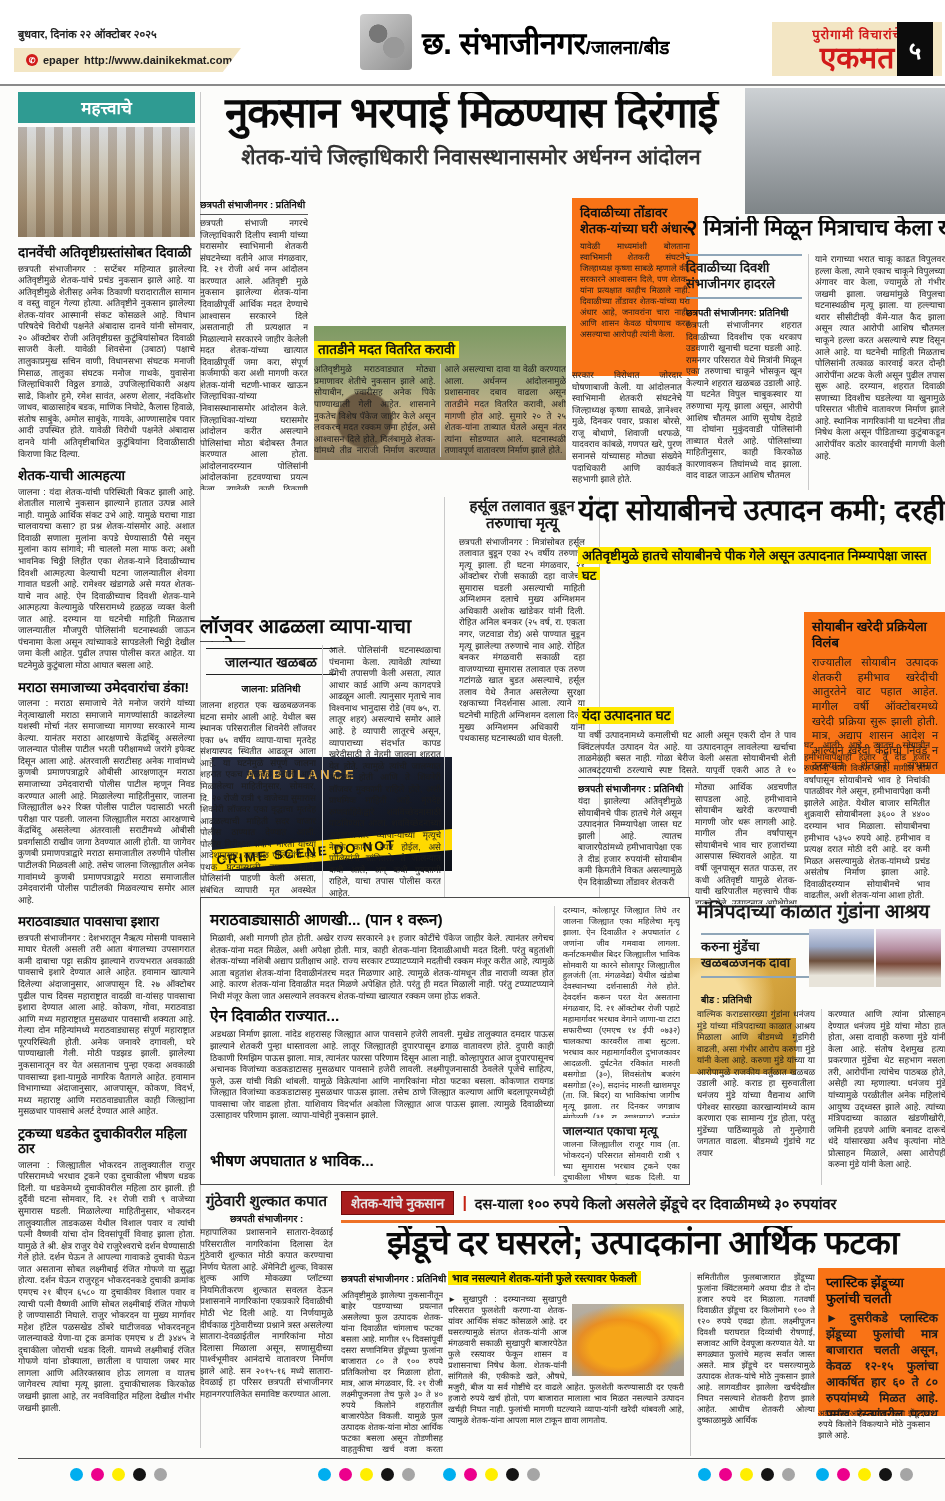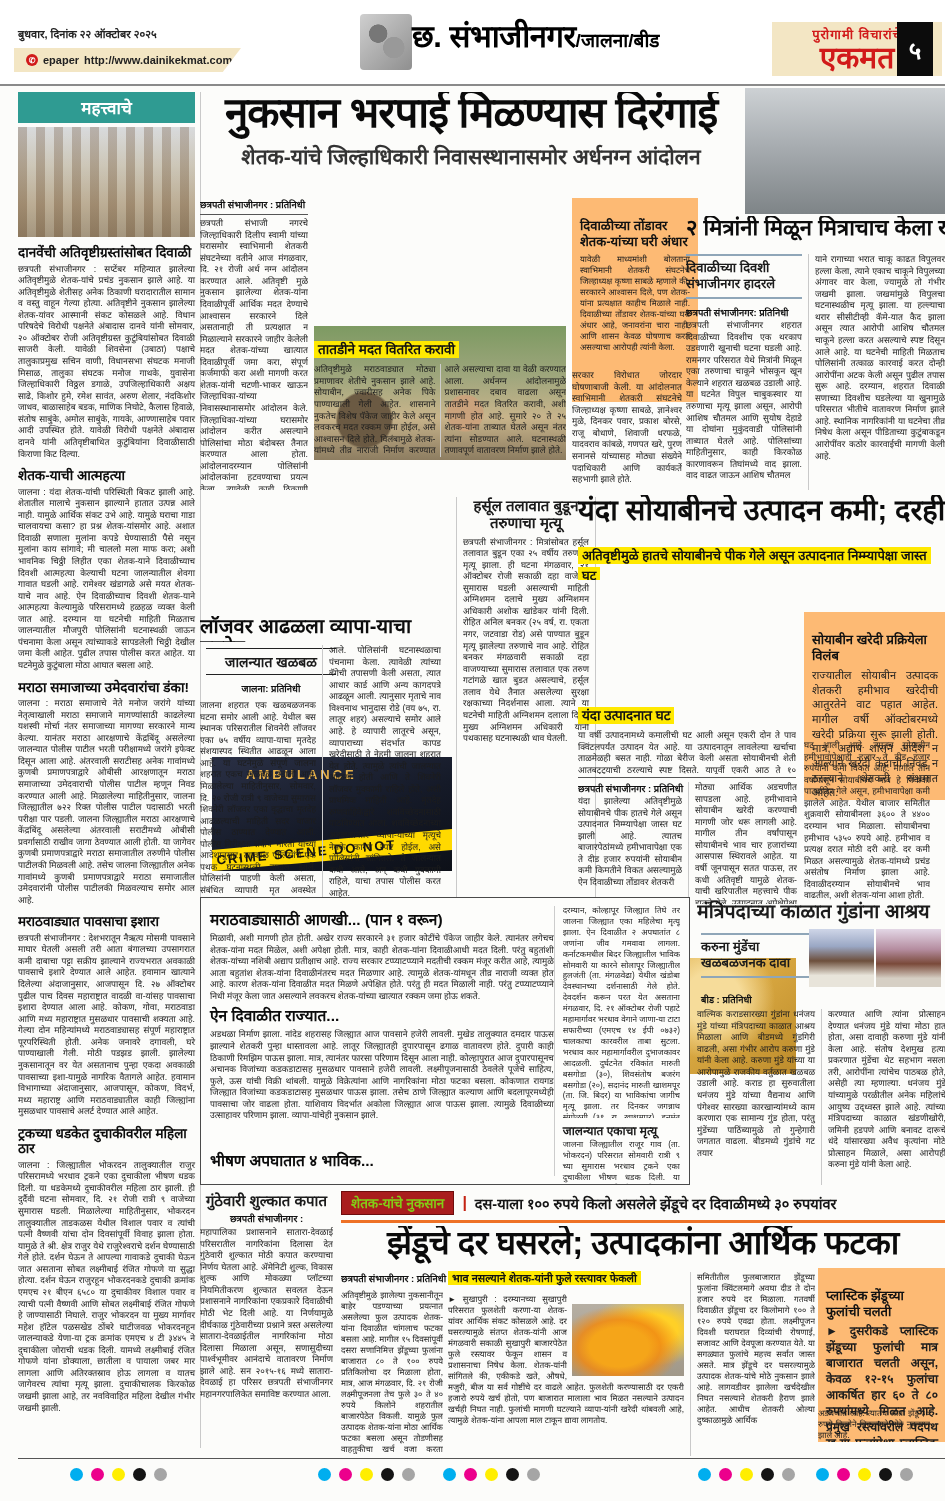--- a/index.html
+++ b/index.html
@@ -7,40 +7,40 @@
         font-family:"Liberation Sans",sans-serif;color:#1b1b1b;overflow:hidden;}
   .abs{position:absolute;overflow:hidden;}
   
   .hdr{position:absolute;left:0;top:0;width:945px;height:84px;border-bottom:2px solid #8a8a8a;background:#fff;}
   .hdr-date{position:absolute;left:18px;top:26px;font-size:11px;font-weight:bold;color:#222;}
   .epaper{position:absolute;left:14px;top:48px;width:215px;height:24px;background:#f3e6c4;
           clip-path:polygon(0 0,100% 0,92% 100%,0 100%);display:flex;align-items:center;gap:5px;
           padding-left:12px;font-size:11px;font-weight:bold;color:#222;}
   .ep-ic{width:12px;height:12px;border-radius:50%;background:#d11a1a;color:#fff;font-size:8px;
          display:flex;align-items:center;justify-content:center;}
-  .mast{position:absolute;left:360px;top:14px;display:flex;align-items:flex-start;}
+  .mast{position:absolute;left:360px;top:14px;display:flex;align-items:center;gap:10px;}
   .mast-logo{width:52px;height:56px;background:
      radial-gradient(circle at 35% 35%,#777 0 18%,transparent 19%),
      radial-gradient(circle at 65% 60%,#999 0 22%,transparent 23%),
      linear-gradient(135deg,#cfcfcf,#8f8f8f);border-radius:4px;}
   .mast-title{font-size:31px;font-weight:800;color:#000;letter-spacing:-.5px;white-space:nowrap;}
   .mast-sub{font-size:19px;font-weight:800;color:#000;}
   .brandband{position:absolute;left:772px;top:22px;width:170px;height:54px;background:#f3e6c4;}
   .tagline{font-size:13px;font-weight:800;color:#d11a1a;text-align:center;margin-top:3px;letter-spacing:1px;}
   .brand{font-size:30px;font-weight:800;color:#d11a1a;text-align:center;line-height:1;margin-top:0;}
   .pageno{position:absolute;left:897px;top:22px;width:36px;height:54px;background:#0c0c0c;color:#fff;
           display:flex;align-items:center;justify-content:center;font-size:24px;font-weight:bold;}
   
   .body-t{font-size:8.7px;line-height:1.33;text-align:justify;color:#1d1d1d;}
   .byline{font-size:9.5px;font-weight:bold;color:#111;}
   .rule{border-top:1px solid #555;}
   .cols2{column-count:2;column-gap:9px;column-rule:1px solid #ccc;}
   .yellow-h{display:inline;background:#ffe900;font-weight:800;font-size:13.5px;line-height:1.5;
             box-decoration-break:clone;padding:1px 4px;color:#111;}
-  .graybox{background:#fdba74;padding:20px 8px;}
+  .graybox{background:#f97316;padding:7px 8px;}
   .graybox .gb-t{font-size:13px;font-weight:800;line-height:1.2;margin-bottom:5px;color:#111;}
   
   .sidebar{position:absolute;left:18px;top:92px;width:177px;height:1356px;border-right:1px solid #c9c9c9;
            padding-right:5px;overflow:hidden;}
   .sb-head{background:#2f9b92;color:#fff;font-size:17px;font-weight:800;text-align:center;padding:4px 0;}
   .sb-art h3{font-size:13.5px;font-weight:800;margin:8px 0 3px 0;line-height:1.15;color:#0c0c0c;}
   
   .photo{position:relative;background:#bbb;}
   .ph-group{background:
      repeating-linear-gradient(90deg,rgba(110,80,55,.28) 0 9px,rgba(255,255,255,.12) 9px 18px),
@@ -72,21 +72,21 @@
   .h29{font-size:29px;font-weight:800;line-height:1.05;color:#0c0c0c;}
   .h34{font-size:33px;font-weight:800;line-height:1.05;text-align:center;color:#0a0a0a;letter-spacing:-.5px;}
   .subrule{border-top:2px solid #8fa6b8;border-bottom:2px solid #8fa6b8;text-align:left;
            font-size:13px;font-weight:800;padding:4px 0;line-height:1.25;}
   .boxsub{border-top:1.5px solid #222;border-bottom:1.5px solid #222;text-align:center;
           font-size:14px;font-weight:800;padding:3px 0;}
   .jumpbox{border:1.5px solid #4a4a4a;padding:8px 9px;display:flex;gap:0;background:#fdfdfb;}
   .jb-h{font-size:15.5px;font-weight:800;margin:2px 0 3px 0;color:#0c0c0c;}
   .jb-sh{font-size:12px;font-weight:800;margin:4px 0 1px 0;}
   .kicker{display:flex;align-items:center;gap:8px;border-bottom:3px solid #ee7125;padding-bottom:4px;}
-  .kick-box{background:#a91d1d;border:1px solid #6e0d0d;color:#84cc16;font-size:13.5px;font-weight:800;
+  .kick-box{background:#a91d1d;border:1px solid #6e0d0d;color:#e5e5e5;font-size:13.5px;font-weight:800;
             padding:2px 9px;white-space:nowrap;}
   .kick-sep{color:#c42314;font-weight:800;font-size:16px;}
   .kick-txt{font-size:14.5px;font-weight:800;color:#151515;white-space:nowrap;}
   .dots{position:absolute;display:flex;gap:8px;}
   .dot{width:13px;height:13px;border-radius:50%;}
   .d-c{background:#00aeef}.d-m{background:#ec008c}.d-y{background:#ffee00}.d-k{background:#141414}.d-g{background:#a5a5a5}
   .vline-l{border-left:1px solid #c9c9c9;}
   .vline-r{border-right:1px solid #c9c9c9;}
 </style>
 </head>
@@ -170,21 +170,21 @@
   <div class="abs photo ph-amb" style="left:212px;top:497px;width:240px;height:114px;">
     <div class="amb-txt">AMBULANCE</div>
     <div class="tape">CRIME SCENE DO NOT</div>
   </div>
   <div class="abs h21" style="left:200px;top:616px;width:240px;height:26px;">लॉजवर आढळला व्यापा-याचा मृतदेह</div>
   <div class="abs boxsub" style="left:206px;top:648px;width:130px;">जालन्यात खळबळ</div>
   <div class="abs byline" style="left:206px;top:682px;width:130px;text-align:center;">जालना: प्रतिनिधी</div>
   <div class="abs body-t" style="left:200px;top:700px;width:116px;height:200px;">जालना शहरात एक खळबळजनक घटना समोर आली आहे. येथील बस स्थानक परिसरातील शिवनेरी लॉजवर एका ७५ वर्षीय व्यापा-याचा मृतदेह संशयास्पद स्थितीत आढळून आला आहे. या घटनेमुळे संपूर्ण जालना शहरात एकच खळबळ उडाली आहे. मिळालेल्या माहितीनुसार, सोमवार, दि. २० रोजी रात्री ९ वाजेच्या सुमारास शिवनेरी लॉजवर एका वृद्धाचा मृतदेह आढळल्याची माहिती सदर बाजार पोलीस ठाण्यात देण्यात आली. पोलीस निरीक्षक संदीप भारती यांच्या आदेशानुसार, तात्काळ पोलिसांचे एक पथक घटनास्थळी दाखल झाले. पोलिसांनी पाहणी केली असता, संबंधित व्यापारी मृत अवस्थेत आढळून</div>
   <div class="abs body-t vline-l" style="left:322px;top:645px;width:112px;height:255px;padding-left:6px;">आले. पोलिसांनी घटनास्थळाचा पंचनामा केला. त्यावेळी त्यांच्या बॅगेची तपासणी केली असता, त्यात आधार कार्ड आणि अन्य कागदपत्रे आढळून आली. त्यानुसार मृताचे नाव विश्वनाथ भानुदास रोडे (वय ७५, रा. लातूर शहर) असल्याचे समोर आले आहे. हे व्यापारी लातूरचे असून, व्यापाराच्या संदर्भात कापड खरेदीसाठी ते नेहमी जालना शहरात येत होते. त्यामुळे त्यांची जालन्यात ओळख होती आणि ते शिवनेरी लॉजवर मुक्कामी राहिले होते, अशी प्राथमिक माहिती आहे. मृतदेह रुग्णवाहिकेद्वारे शवविच्छेदनासाठी पाठविण्यात आला. शवविच्छेदनाच्या अहवालानंतर व्यापा-याच्या मृत्यूचे नेमके कारण स्पष्ट होईल, असे पोलिसांनी सांगितले. ते जालन्यात कधी आले, अन् कधी मुक्कामी राहिले, याचा तपास पोलीस करत आहेत.</div>
 
-  <div class="abs vline-l vline-r" style="left:456px;top:497px;width:126px;height:406px;padding:0 6px;">
+  <div class="abs vline-l vline-r" style="left:444px;top:497px;width:126px;height:406px;padding:0 14px;">
     <div style="font-size:15px;font-weight:800;text-align:center;line-height:1.15;margin-bottom:5px;">हर्सूल तलावात बुडून तरुणाचा मृत्यू</div>
     <div class="body-t">छत्रपती संभाजीनगर : मित्रांसोबत हर्सूल तलावात बुडून एका २५ वर्षीय तरुणाचा मृत्यू झाला. ही घटना मंगळवार, २१ ऑक्टोबर रोजी सकाळी दहा वाजेच्या सुमारास घडली असल्याची माहिती अग्निशमन दलाचे मुख्य अग्निशमन अधिकारी अशोक खांडेकर यांनी दिली. रोहित अनिल बनकर (२५ वर्ष, रा. एकता नगर, जटवाडा रोड) असे पाण्यात बुडून मृत्यू झालेल्या तरुणाचे नाव आहे. रोहित बनकर मंगळवारी सकाळी दहा वाजण्याच्या सुमारास तलावात एक तरुण गटांगळे खात बुडत असल्याचे, हर्सूल तलाव येथे तैनात असलेल्या सुरक्षा रक्षकाच्या निदर्शनास आला. त्याने या घटनेची माहिती अग्निशमन दलाला दिली. मुख्य अग्निशमन अधिकारी यांनी पथकासह घटनास्थळी धाव घेतली.</div>
   </div>
 
   <div class="abs h29" style="left:578px;top:495px;width:367px;height:46px;text-align:left;white-space:nowrap;">यंदा सोयाबीनचे उत्पादन कमी; दरही नाही</div>
   <div class="abs" style="left:578px;top:546px;width:367px;height:34px;">
     <span class="yellow-h" style="font-size:13px;">अतिवृष्टीमुळे हातचे सोयाबीनचे पीक गेले असून उत्पादनात निम्म्यापेक्षा जास्त घट</span>
   </div>
   <div class="abs photo ph-soy" style="left:578px;top:584px;width:218px;height:116px;"></div>
   <div class="abs graybox" style="left:804px;top:612px;width:126px;height:148px;">

